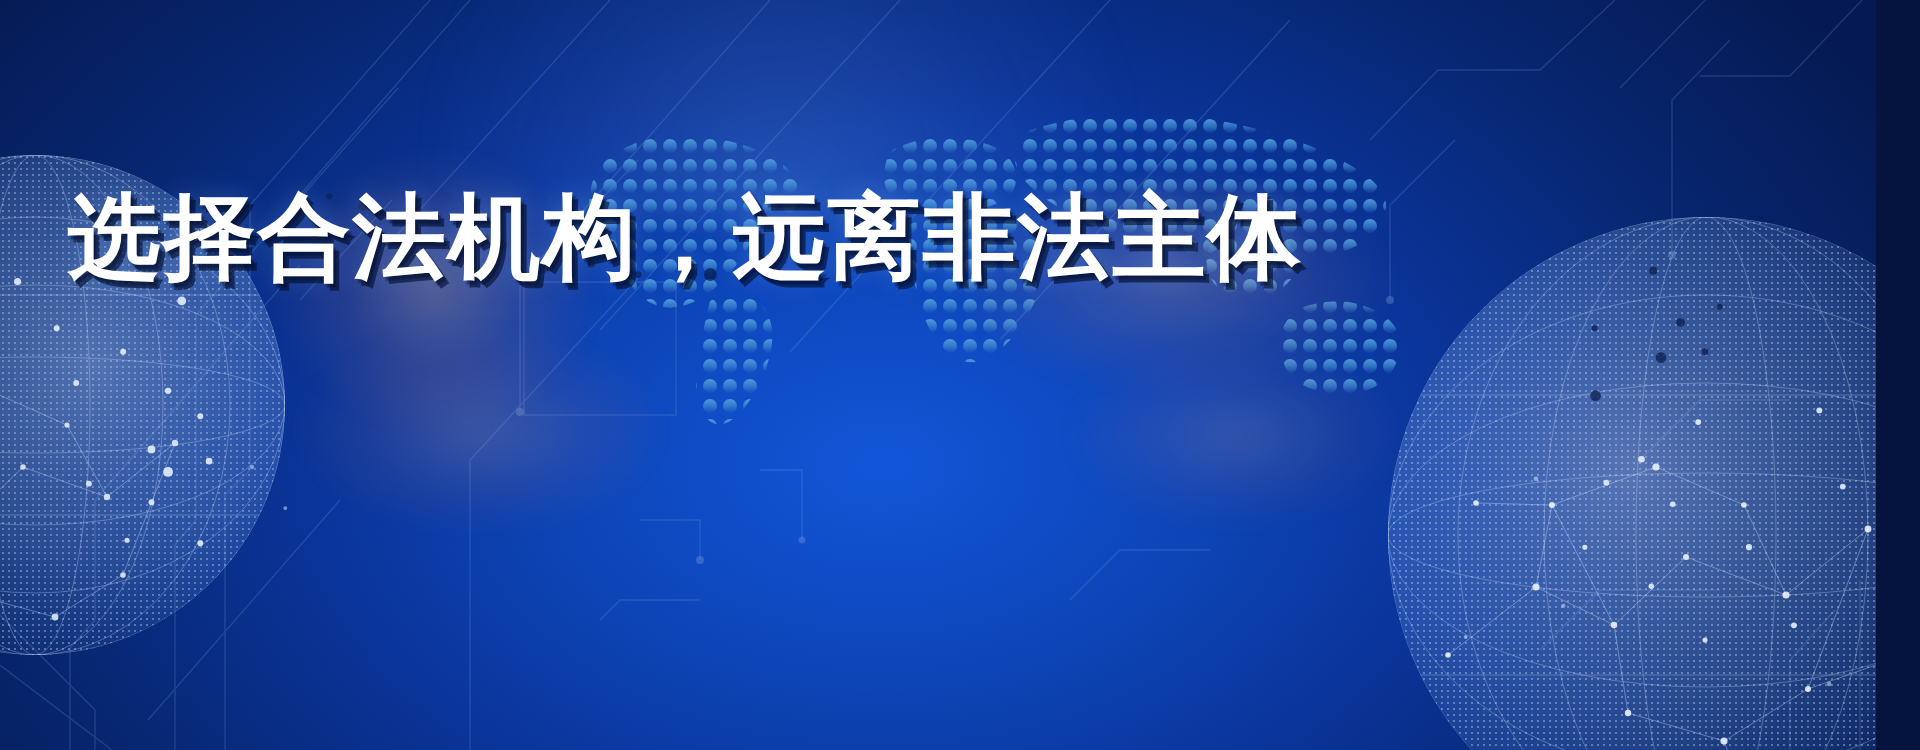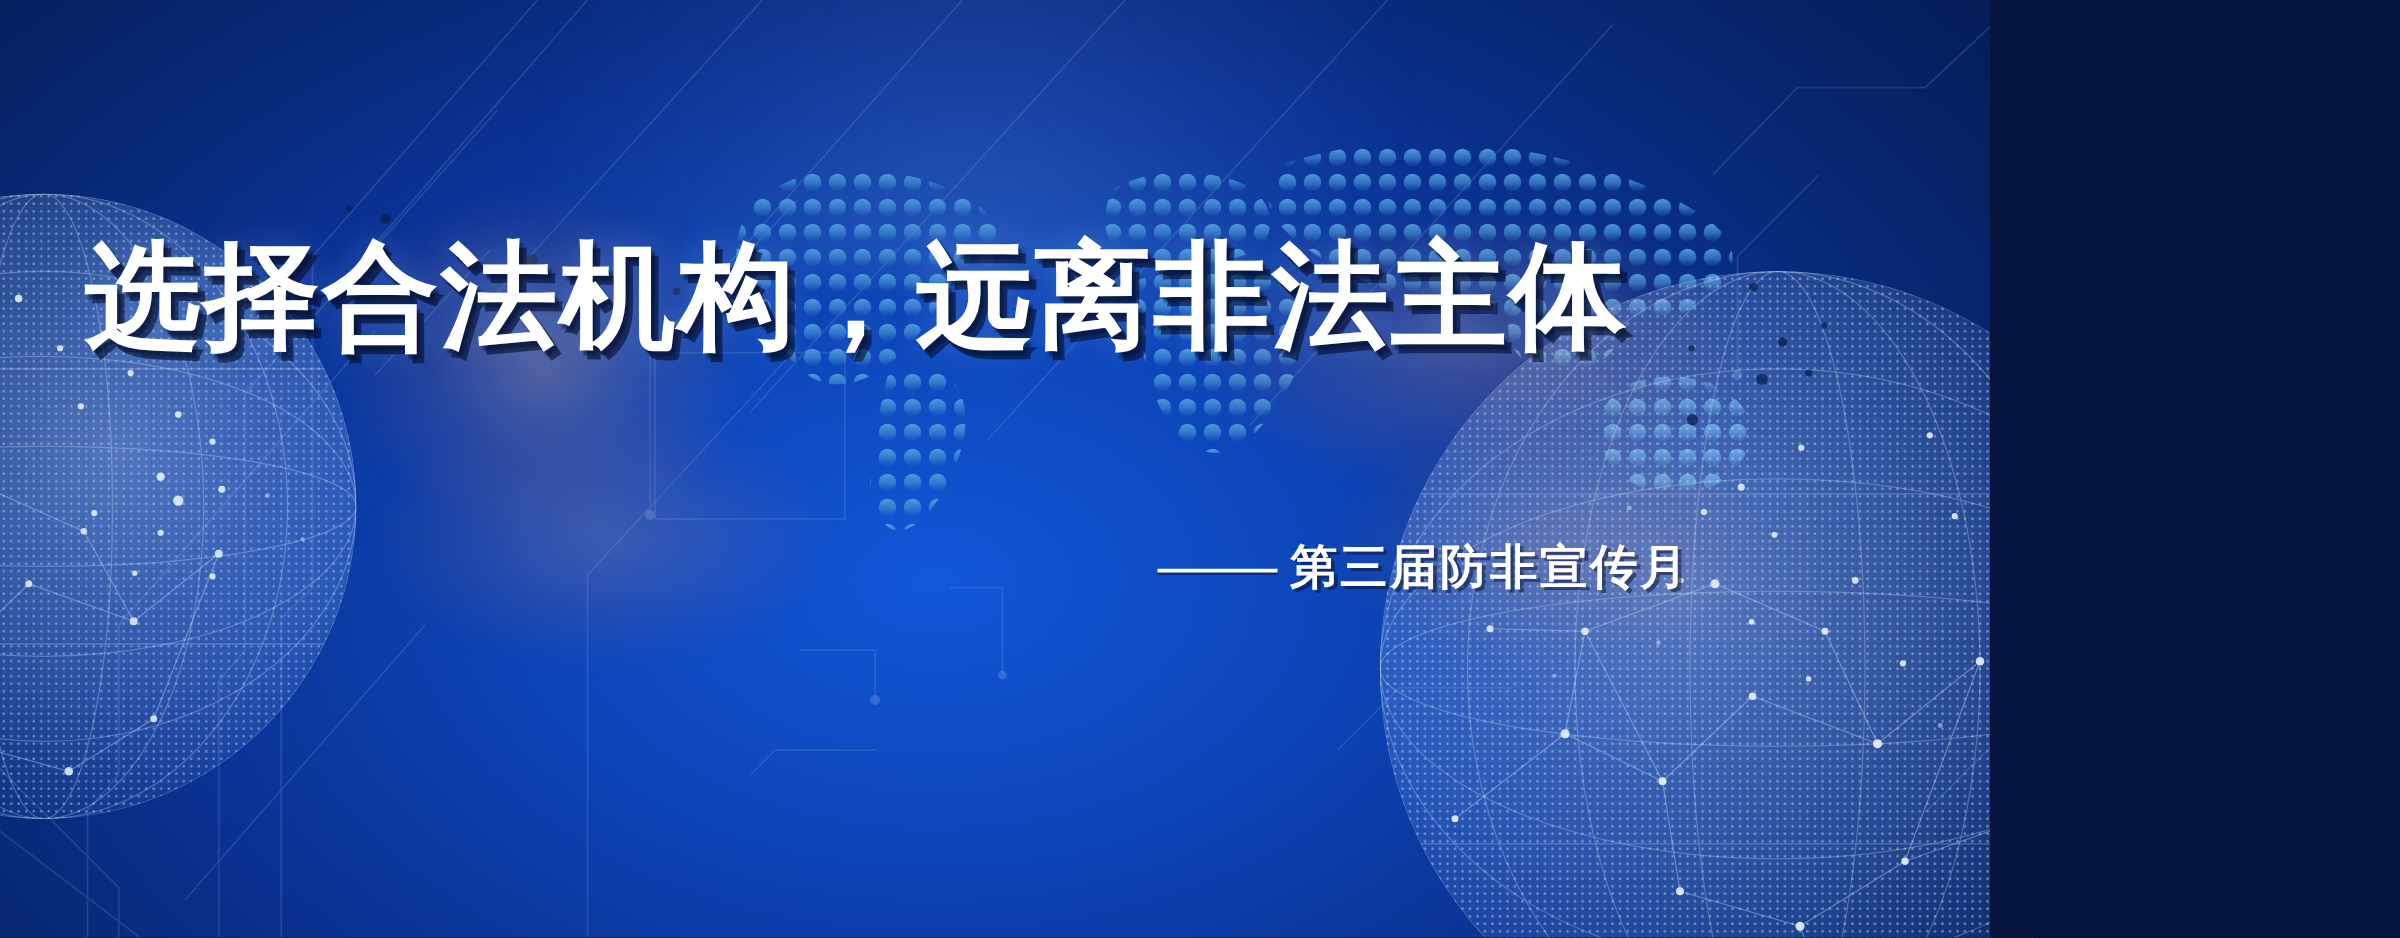--- a/index.html
+++ b/index.html
@@ -1,22 +1,22 @@
 <!DOCTYPE html>
 <html><head>
 <meta charset="utf-8">
 <style>
   html,body{margin:0;padding:0;background:#04143f;}
   body{font-family:"Liberation Sans","DejaVu Sans",sans-serif;}
 
   #banner{
     position:relative;
-    width:1592px;height:750px;
+    width:1876px;height:750px;
     overflow:hidden;
-    background:#14532d;
+    background:#3b82f6;
   }
 
   
   .bg-base{
     position:absolute;inset:0;
     background:
       radial-gradient(ellipse 1150px 760px at 47% 62%, #1256d8 0%, #0d45b8 28%, #0a3396 52%, #07266f 76%, #051a53 100%);
   }
 
   
@@ -365,18 +365,14 @@
 
   <div class="flare flare-a"></div>
   <div class="flare flare-b"></div>
   <div class="flare flare-c"></div>
   <div class="flare flare-d"></div>
 
   <div class="headline">
     <span class="hl-line">选择合法机构，远离非法主体</span>
   </div>
 
-  <div class="attribution">
-    <span class="attr-rule"></span>
-    <span class="attr-text">第三届防非宣传月</span>
-  </div>
 
 </div>
 
 </body></html>

